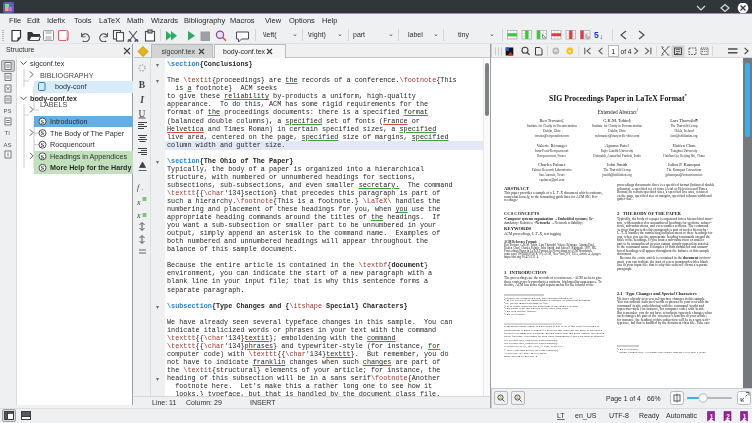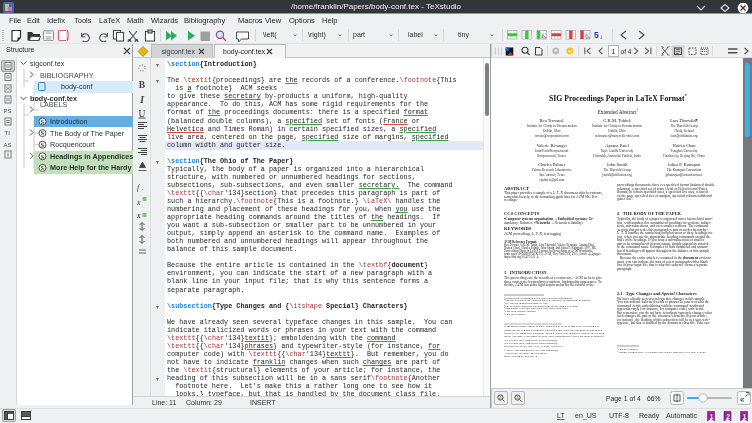--- a/index.html
+++ b/index.html
@@ -43,21 +43,20 @@
 #pdfview{left:491px;top:58px;width:261px;height:330px;background:#fff}
 #pdfscroll{left:743px;top:58px;width:9px;height:330px;background:#75797e}
 #pdfthumb{left:745px;top:63px;width:5px;height:74px;background:#3daee9;border-radius:2.5px}
 #pdfbottom{left:491px;top:388px;width:261px;height:20px;background:#eff0f1;border-top:1px solid #c8cacb;border-left:1px solid #c8cacb}
 
 #statusbar{left:0;top:408px;width:752px;height:15px;background:#eff0f1;border-top:1px solid #dcdedf;font-size:7px;color:#2b2e30}
 </style></head>
 <body>
 <div id="app">
 <div class="abs" id="titlebar"></div>
-<div class="abs" id="titletext">/home/franklin/Papers/body-conf.tex - TeXstudio</div>
 <svg class="abs" style="left:3px;top:2px" width="11" height="11">
       <rect x="0" y="0" width="11" height="11" rx="2" fill="#5a5fb8"></rect>
       <rect x="2" y="2" width="4" height="4" fill="#8be06c"></rect>
       <rect x="5" y="5" width="4" height="4" fill="#d06cd0"></rect>
       <rect x="2" y="6" width="3" height="3" fill="#e0b05a"></rect>
     </svg>
 <svg class="abs" style="left:694px;top:3px" width="58" height="10">
 <path d="M3 3 L7 7 L11 3" stroke="#d7dade" stroke-width="1.2" fill="none"></path>
 <path d="M27 5 L31 1.5 L35 5 L31 8.5 Z" stroke="#d7dade" stroke-width="1.2" fill="none"></path>
 <circle cx="49" cy="5" r="5.4" fill="#fcfcfc"></circle>
@@ -66,21 +65,21 @@
 <div class="abs" id="blueline"></div>
 <div class="abs" id="menubar">
 <span class="mi" style="left:9px">File</span>
       <span class="mi" style="left:27px">Edit</span>
       <span class="mi" style="left:47px">Idefix</span>
       <span class="mi" style="left:74px">Tools</span>
       <span class="mi" style="left:99px">LaTeX</span>
       <span class="mi" style="left:127px">Math</span>
       <span class="mi" style="left:151px">Wizards</span>
       <span class="mi" style="left:184px">Bibliography</span>
-      <span class="mi" style="left:238px">Macros</span>
+      <span class="mi" style="left:230px">Macros</span>
       <span class="mi" style="left:265px">View</span>
       <span class="mi" style="left:289px">Options</span>
       <span class="mi" style="left:322px">Help</span>
 </div>
 <div class="abs" id="toolbar">
 <div class="abs" style="left:2px;top:3px;width:2px;height:11px;border-left:1px dotted #b6b8ba;border-right:1px dotted #b6b8ba"></div>
 <svg class="abs" style="left:10px;top:2px" width="640" height="13">
 <g fill="none" stroke="#2e3338" stroke-width="1.2">
 <path d="M2 1.5 h8.5 v7 l-3 3.5 h-5.5 z" fill="#fcfcfc"></path>
           <path d="M10.5 8.5 l-3 3.5 v-3.5 z" fill="#2e3338" stroke="none"></path>
@@ -284,27 +283,27 @@
 <path d="M13 51.5 l3 3 -3 3"></path>
 <path d="M13 74.5 l3 3 -3 3"></path>
 <path d="M13 97.8 l3 3 -3 3"></path>
 </g>
 </svg>
 <span class="trow" style="left:13px;top:0.1px">sigconf.tex</span>
 <span class="trow" style="left:23px;top:11.6px;color:#44484b">BIBLIOGRAPHY</span>
 <svg class="abs" style="left:21px;top:23.6px" width="8" height="9">
         <rect x="0.5" y="0.5" width="6.5" height="8" rx="1" fill="#d3e9f8" stroke="#2980b9"></rect>
       </svg>
-<span class="trow" style="left:44px;top:23.3px">body-conf</span>
+<span class="trow" style="left:38px;top:23.3px">body-conf</span>
 <span class="trow" style="left:13px;top:34.8px;font-weight:bold">body-conf.tex</span>
 <span class="trow" style="left:23px;top:41px;color:#44484b">LABELS</span>
 <span class="trow" style="left:33px;top:58px">Introduction</span>
 <span class="trow" style="left:33px;top:69.6px">The Body of The Paper</span>
 <span class="trow" style="left:33px;top:81.2px">Rocquencourt</span>
-<span class="trow" style="left:33px;top:92.8px;font-weight:bold">Headings in Appendices</span>
+<span class="trow" style="left:33px;top:92.8px;font-weight:normal">Headings in Appendices</span>
 <span class="trow" style="left:33px;top:104.4px;font-weight:bold">More Help for the Hardy</span>
 <svg class="abs" style="left:0;top:-2.9px" width="33" height="120">
 <g fill="#fcfcfc" stroke="#3a3d3f" stroke-width="0.9">
 <circle cx="25.5" cy="66.5" r="3.5"></circle>
           <circle cx="25.5" cy="78.1" r="3.5"></circle>
           <circle cx="25.5" cy="89.7" r="3.5"></circle>
           <circle cx="25.5" cy="101.3" r="3.5"></circle>
           <circle cx="25.5" cy="112.9" r="3.5"></circle>
 </g>
 <g fill="#2b2e30" font-family="Liberation Serif,serif" font-size="6" font-weight="bold" text-anchor="middle">
@@ -342,25 +341,25 @@
 <path d="M8 165 v7 m-2.5-2 l2.5 2.5 2.5-2.5 m-5-3 l2.5-2.5 2.5 2.5"></path>
 <path d="M8 178 v7 m-2.5-2 l2.5 2.5 2.5-2.5 m-5-3 l2.5-2.5 2.5 2.5"></path>
 <path d="M5 192 h7 m-7 3 h7" stroke-width="0.8"></path>
 </g>
 </svg>
 </div>
 <div class="abs" id="gutter"></div>
 <div class="abs" id="editor"></div>
 <div class="abs" id="hlline"></div>
 <div class="abs" id="editcode" style="left:167px;top:60.2px">
-      <pre><span class="cb">\section</span><span class="bb">{Introduction}</span>
+      <pre><span class="cb">\section</span><span class="bb">{Conclusions}</span>
 
 The <span class="cr">\textit</span>{proceedings} are <span class="gu">the</span> records of a conference.<span class="cr">\footnote</span>{This
   is <span class="gu">a</span> footnote}  ACM seeks
-to give these <span class="gu">secretary</span> by-products a uniform, high-quality
+to give these <span class="gu">reliability</span> by-products a uniform, high-quality
 appearance.  To do this, ACM has some rigid requirements for the
 format of <span class="gu">the</span> proceedings documents: there is a specified <span class="gu">format</span>
 (balanced double columns), a <span class="gu">specified</span> set of fonts (<span class="ru">France</span> or
 <span class="ru">Helvetica</span> and Times Roman) in certain specified sizes, a <span class="gu">specified</span>
 live area, centered on the page, <span class="gu">specified</span> size of margins, <span class="gu">specified</span>
 column width and gutter size.
 
 <span class="cb">\section</span><span class="bb">{The Ohio of The Paper}</span>
 Typically, the body of a paper is organized into a hierarchical
 structure, with numbered or unnumbered headings for sections,

